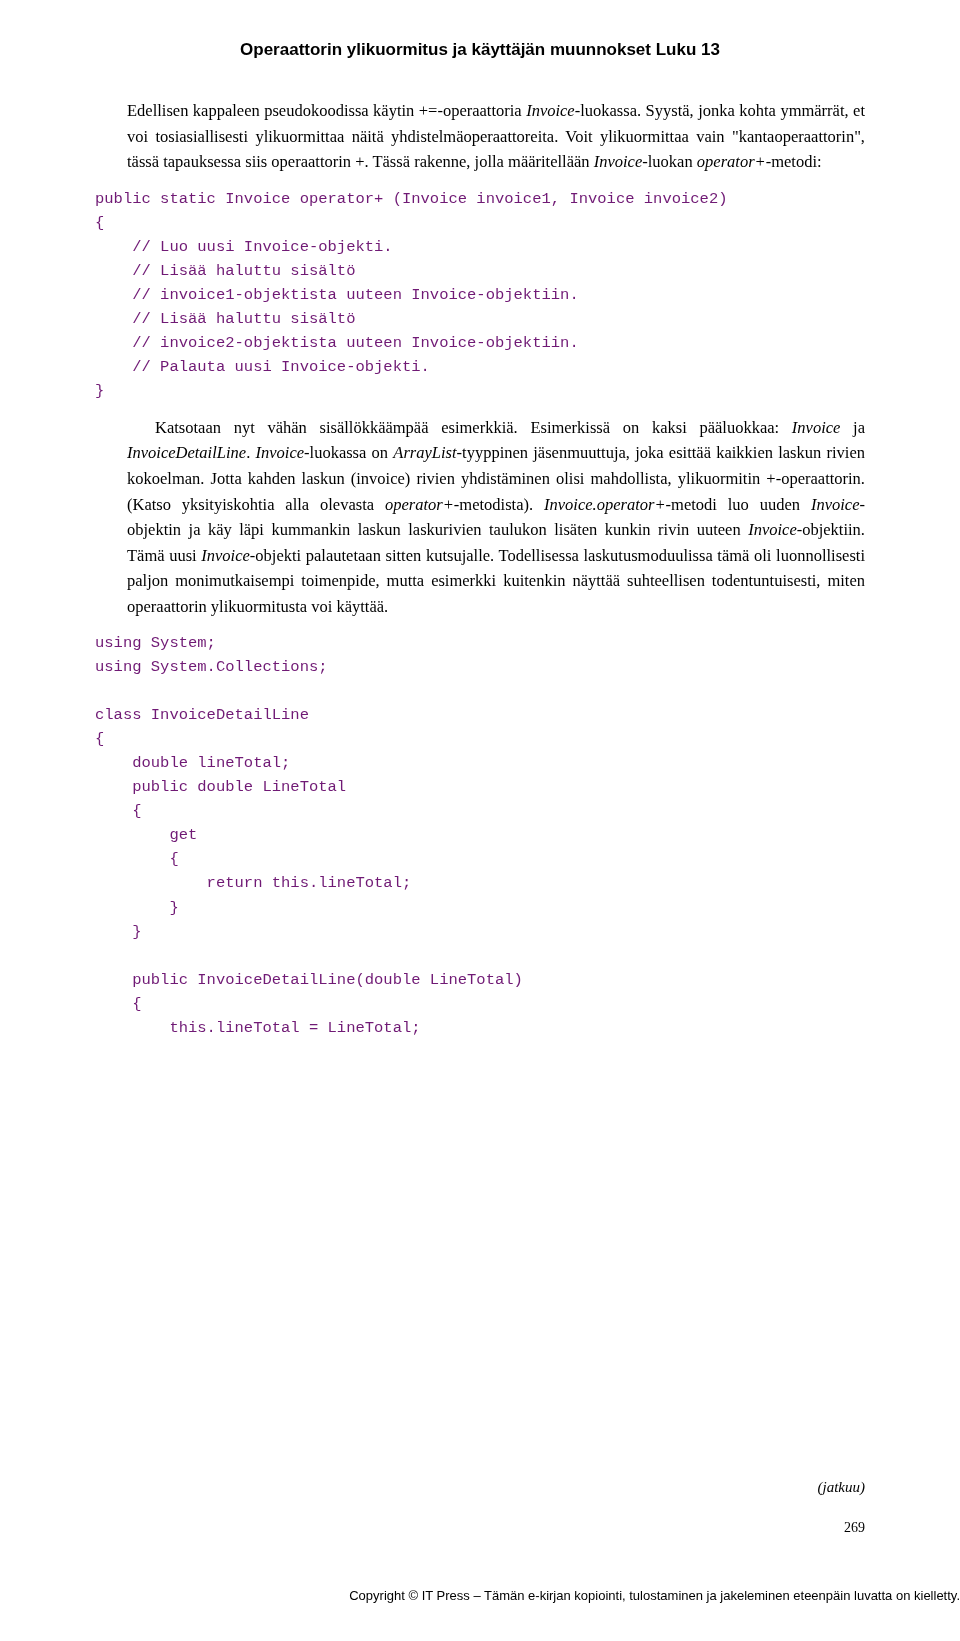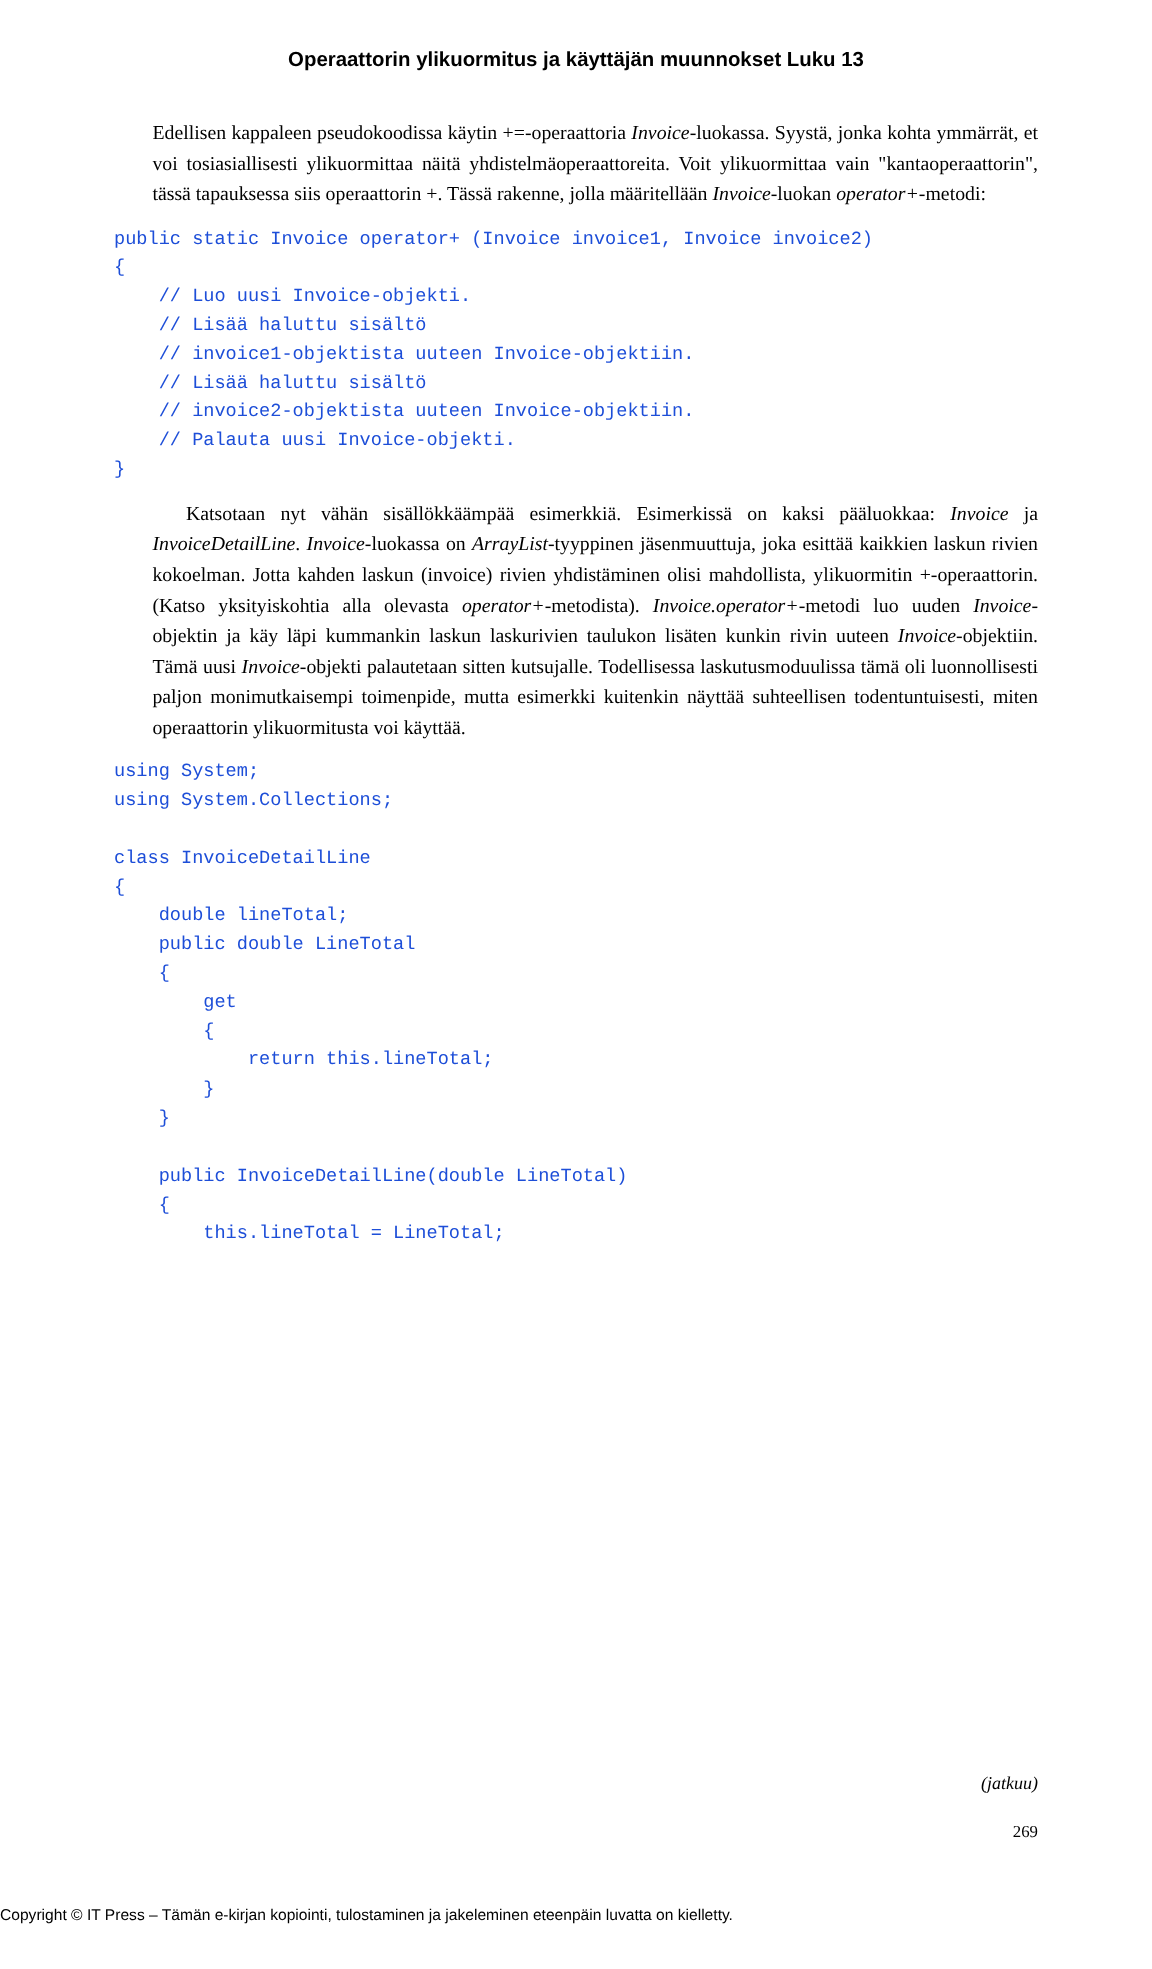--- a/index.html
+++ b/index.html
@@ -27,42 +27,42 @@
     margin-left: 32px;
   }
   .body-para.noindent { text-indent: 0; }
   .body-para.indent { text-indent: 28px; }
   .code {
     font-family: "Courier New", Courier, monospace;
     font-size: 15.5px;
     line-height: 1.55;
     white-space: pre;
     margin: 10px 0 12px 0;
-    color: #1d4ed8;
+    color: #701a75;
   }
   .italic { font-style: italic; }
   .page-num {
     position: absolute;
     bottom: 105px;
     right: 95px;
     font-size: 14px;
   }
   .jatkuu {
     position: absolute;
     bottom: 145px;
     right: 95px;
     font-style: italic;
     font-size: 15px;
   }
   .footer {
     position: absolute;
     bottom: 38px;
     left: 0;
     right: 0;
-    text-align: left;
+    text-align: right;
     font-family: Arial, Helvetica, sans-serif;
     font-size: 13px;
   }
 </style>
 </head>
 <body>
 
 <div class="header">Operaattorin ylikuormitus ja käyttäjän muunnokset  Luku 13</div>
 
 <p class="body-para noindent">

